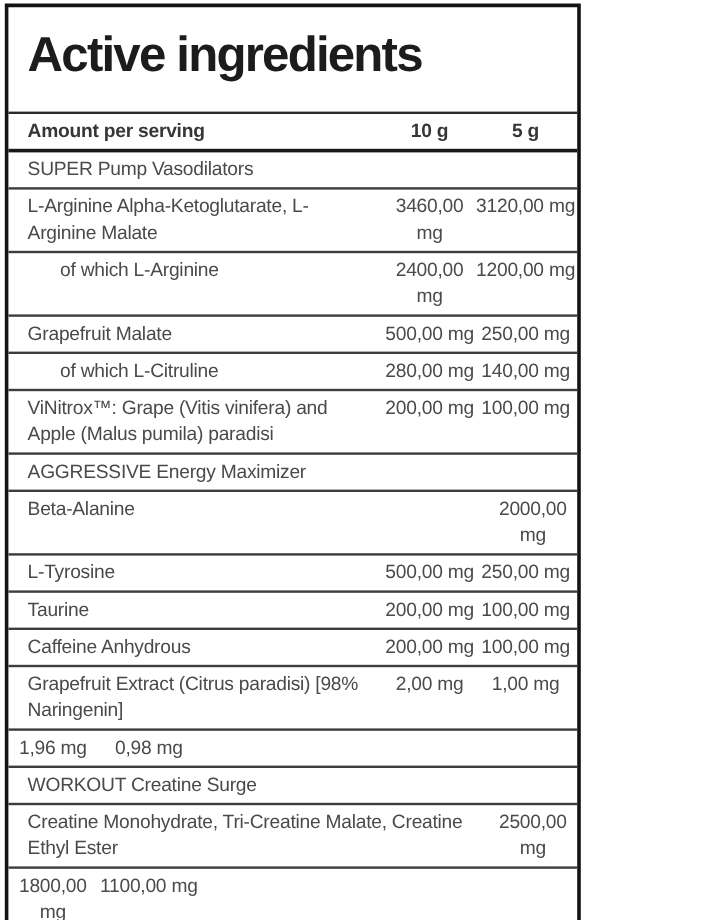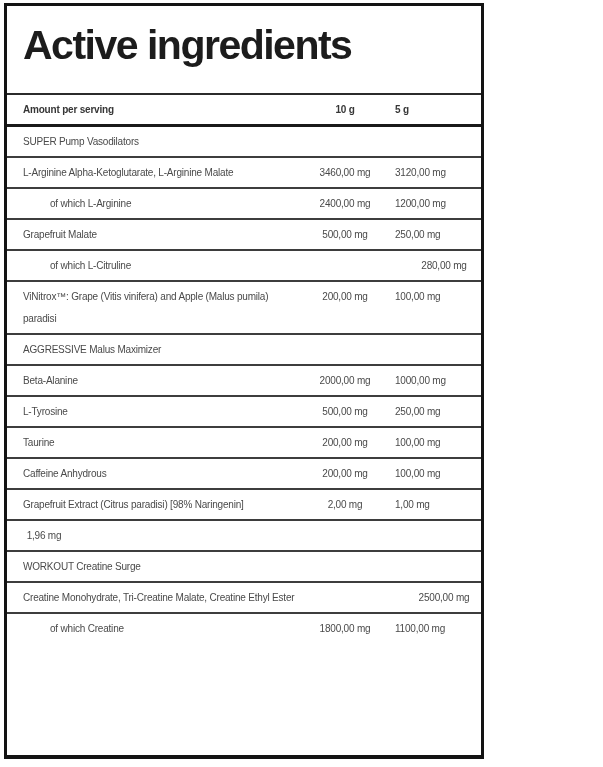--- a/index.html
+++ b/index.html
@@ -31,21 +31,21 @@
     font-size: 41px;
     line-height: 48px;
     font-weight: 700;
     letter-spacing: -1.5px;
     color: #1c1c1c;
   }
   .row {
     display: flex;
     align-items: flex-start;
     border-top: 2px solid #3d3d3d;
-    font-size: 10px;
+    font-size: 16px;
     line-height: 22px;
     letter-spacing: -0.2px;
     color: #4a4a4a;
   }
   .row.header-row {
     border-top: 2px solid #2b2b2b;
     border-bottom: 3px solid #191919;
     font-weight: 700;
     color: #363636;
   }
@@ -66,21 +66,22 @@
     padding-left: 43px;
   }
   .cell.v10 {
     flex: 0 0 74px;
     width: 74px;
     text-align: center;
   }
   .cell.v5 {
     flex: 0 0 86px;
     width: 86px;
-    margin-left: 13px;
+    margin-left: 0;
+    text-align: center;
   }
   .row.last {
     border-bottom: none;
   }
   .row .cell.pad-bottom {
     padding-bottom: 4px;
   }
 </style>
 </head>
 <body>
@@ -116,36 +117,36 @@
 
     <div class="row ingredient">
       <div class="cell name">Grapefruit Malate</div>
       <div class="cell v10">500,00 mg</div>
       <div class="cell v5">250,00 mg</div>
     </div>
 
     <div class="row sub">
       <div class="cell name">of which L-Citruline</div>
       <div class="cell v10">280,00 mg</div>
+      <div class="cell v5">140,00 mg</div>
     </div>
 
     <div class="row ingredient">
       <div class="cell name">ViNitrox™: Grape (Vitis vinifera) and Apple (Malus pumila) paradisi</div>
       <div class="cell v10">200,00 mg</div>
       <div class="cell v5">100,00 mg</div>
     </div>
 
     <div class="row section">
-      <div class="cell name">AGGRESSIVE Malus Maximizer</div>
+      <div class="cell name">AGGRESSIVE Energy Maximizer</div>
     </div>
 
     <div class="row ingredient">
       <div class="cell name">Beta-Alanine</div>
       <div class="cell v10">2000,00 mg</div>
-      <div class="cell v5">1000,00 mg</div>
     </div>
 
     <div class="row ingredient">
       <div class="cell name">L-Tyrosine</div>
       <div class="cell v10">500,00 mg</div>
       <div class="cell v5">250,00 mg</div>
     </div>
 
     <div class="row ingredient">
       <div class="cell name">Taurine</div>
@@ -160,31 +161,31 @@
     </div>
 
     <div class="row ingredient">
       <div class="cell name">Grapefruit Extract (Citrus paradisi) [98% Naringenin]</div>
       <div class="cell v10">2,00 mg</div>
       <div class="cell v5">1,00 mg</div>
     </div>
 
     <div class="row sub">
       <div class="cell v10">1,96 mg</div>
+      <div class="cell v5">0,98 mg</div>
     </div>
 
     <div class="row section">
       <div class="cell name">WORKOUT Creatine Surge</div>
     </div>
 
     <div class="row ingredient">
       <div class="cell name">Creatine Monohydrate, Tri-Creatine Malate, Creatine Ethyl Ester</div>
       <div class="cell v10">2500,00 mg</div>
     </div>
 
     <div class="row sub last">
-      <div class="cell name pad-bottom">of which Creatine</div>
       <div class="cell v10 pad-bottom">1800,00 mg</div>
       <div class="cell v5 pad-bottom">1100,00 mg</div>
     </div>
 
   </div>
 </div>
 
 </body></html>

